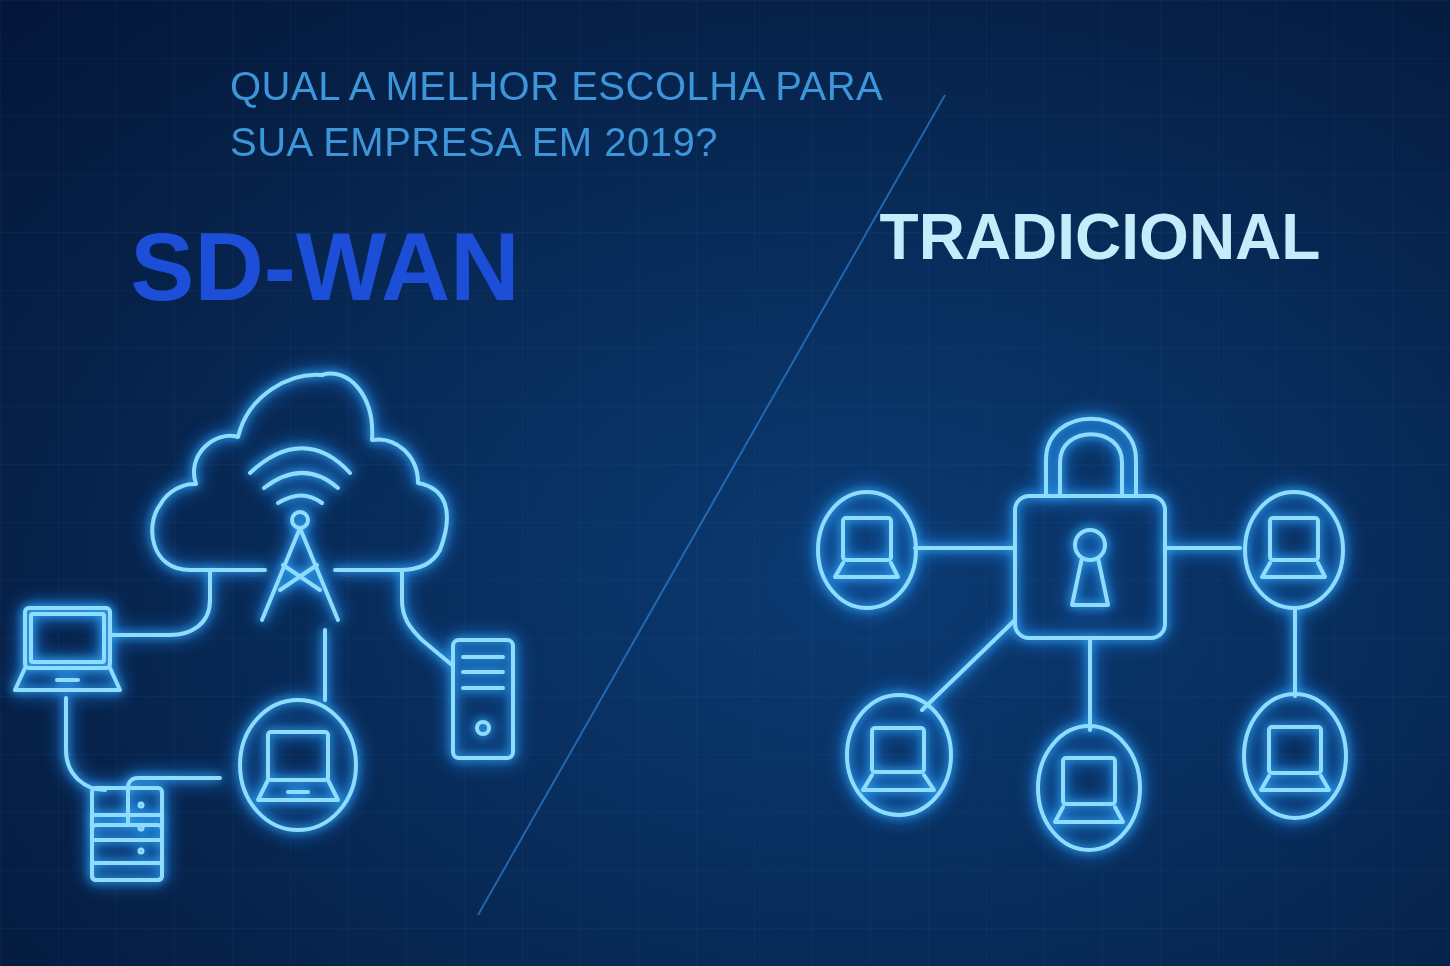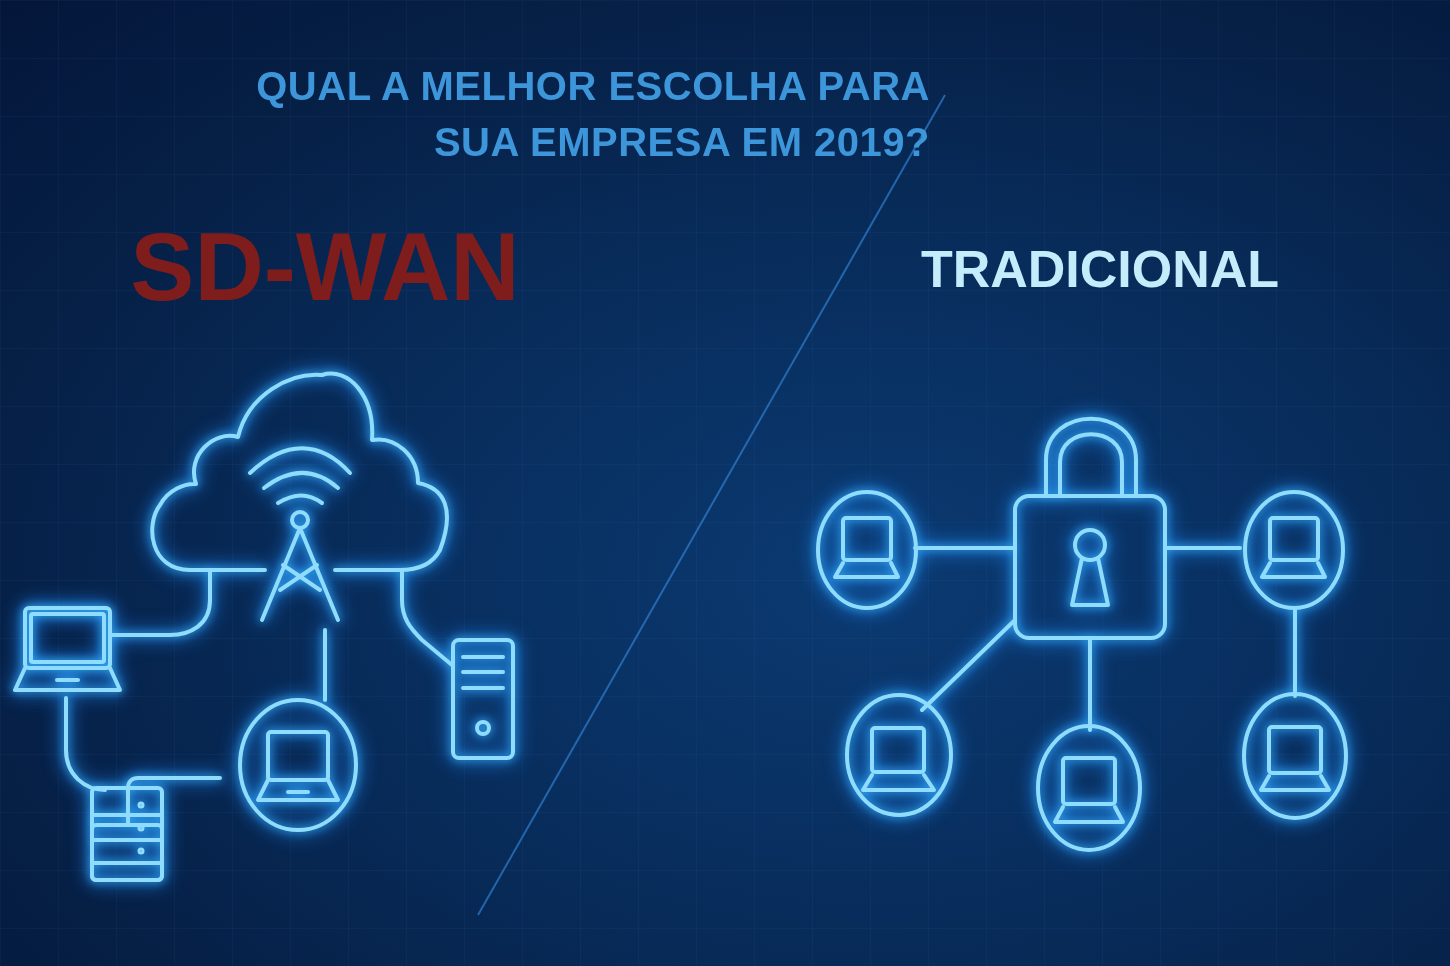--- a/index.html
+++ b/index.html
@@ -3,27 +3,27 @@
 <meta charset="utf-8">
 <style>
   html,body{margin:0;padding:0;}
   body{width:1450px;height:966px;overflow:hidden;position:relative;
     background:radial-gradient(ellipse at 60% 60%, #0b3a72 0%, #082d5c 40%, #061f45 75%, #04163a 100%);
     font-family:"Liberation Sans", sans-serif;}
   .grid{position:absolute;inset:0;
     background-image:linear-gradient(rgba(80,140,220,0.06) 1px, transparent 1px),
       linear-gradient(90deg, rgba(80,140,220,0.06) 1px, transparent 1px);
     background-size:58px 58px;}
-  .question{position:absolute;left:230px;top:58px;width:700px;text-align:right;
-    color:#3d95da;font-weight:bold;font-size:40px;line-height:56px;letter-spacing:0.5px;}
+  .question{position:absolute;left:230px;top:58px;width:700px;text-align:left;
+    color:#3d95da;font-weight:normal;font-size:40px;line-height:56px;letter-spacing:0.5px;}
   .sdwan{position:absolute;left:100px;top:212px;width:450px;text-align:center;
-    color:#7f1d1d;font-weight:bold;font-size:96px;line-height:110px;}
+    color:#1d4ed8;font-weight:bold;font-size:96px;line-height:110px;}
   .vpn{position:absolute;left:860px;top:200px;width:480px;text-align:center;color:#c4ecfb;font-weight:bold;}
   .vpn .t1{font-size:80px;line-height:90px;}
-  .vpn .t2{font-size:52px;line-height:74px;margin-top:32px;}
+  .vpn .t2{font-size:64px;line-height:74px;}
   svg.art{position:absolute;left:0;top:0;}
   .glow{filter:drop-shadow(0 0 4px #39b6ff) drop-shadow(0 0 9px #1f8fff);}
 </style>
 </head>
 <body>
 
 <div class="grid"></div>
 
 <svg class="art" width="1450" height="966" viewBox="0 0 1450 966">
 

